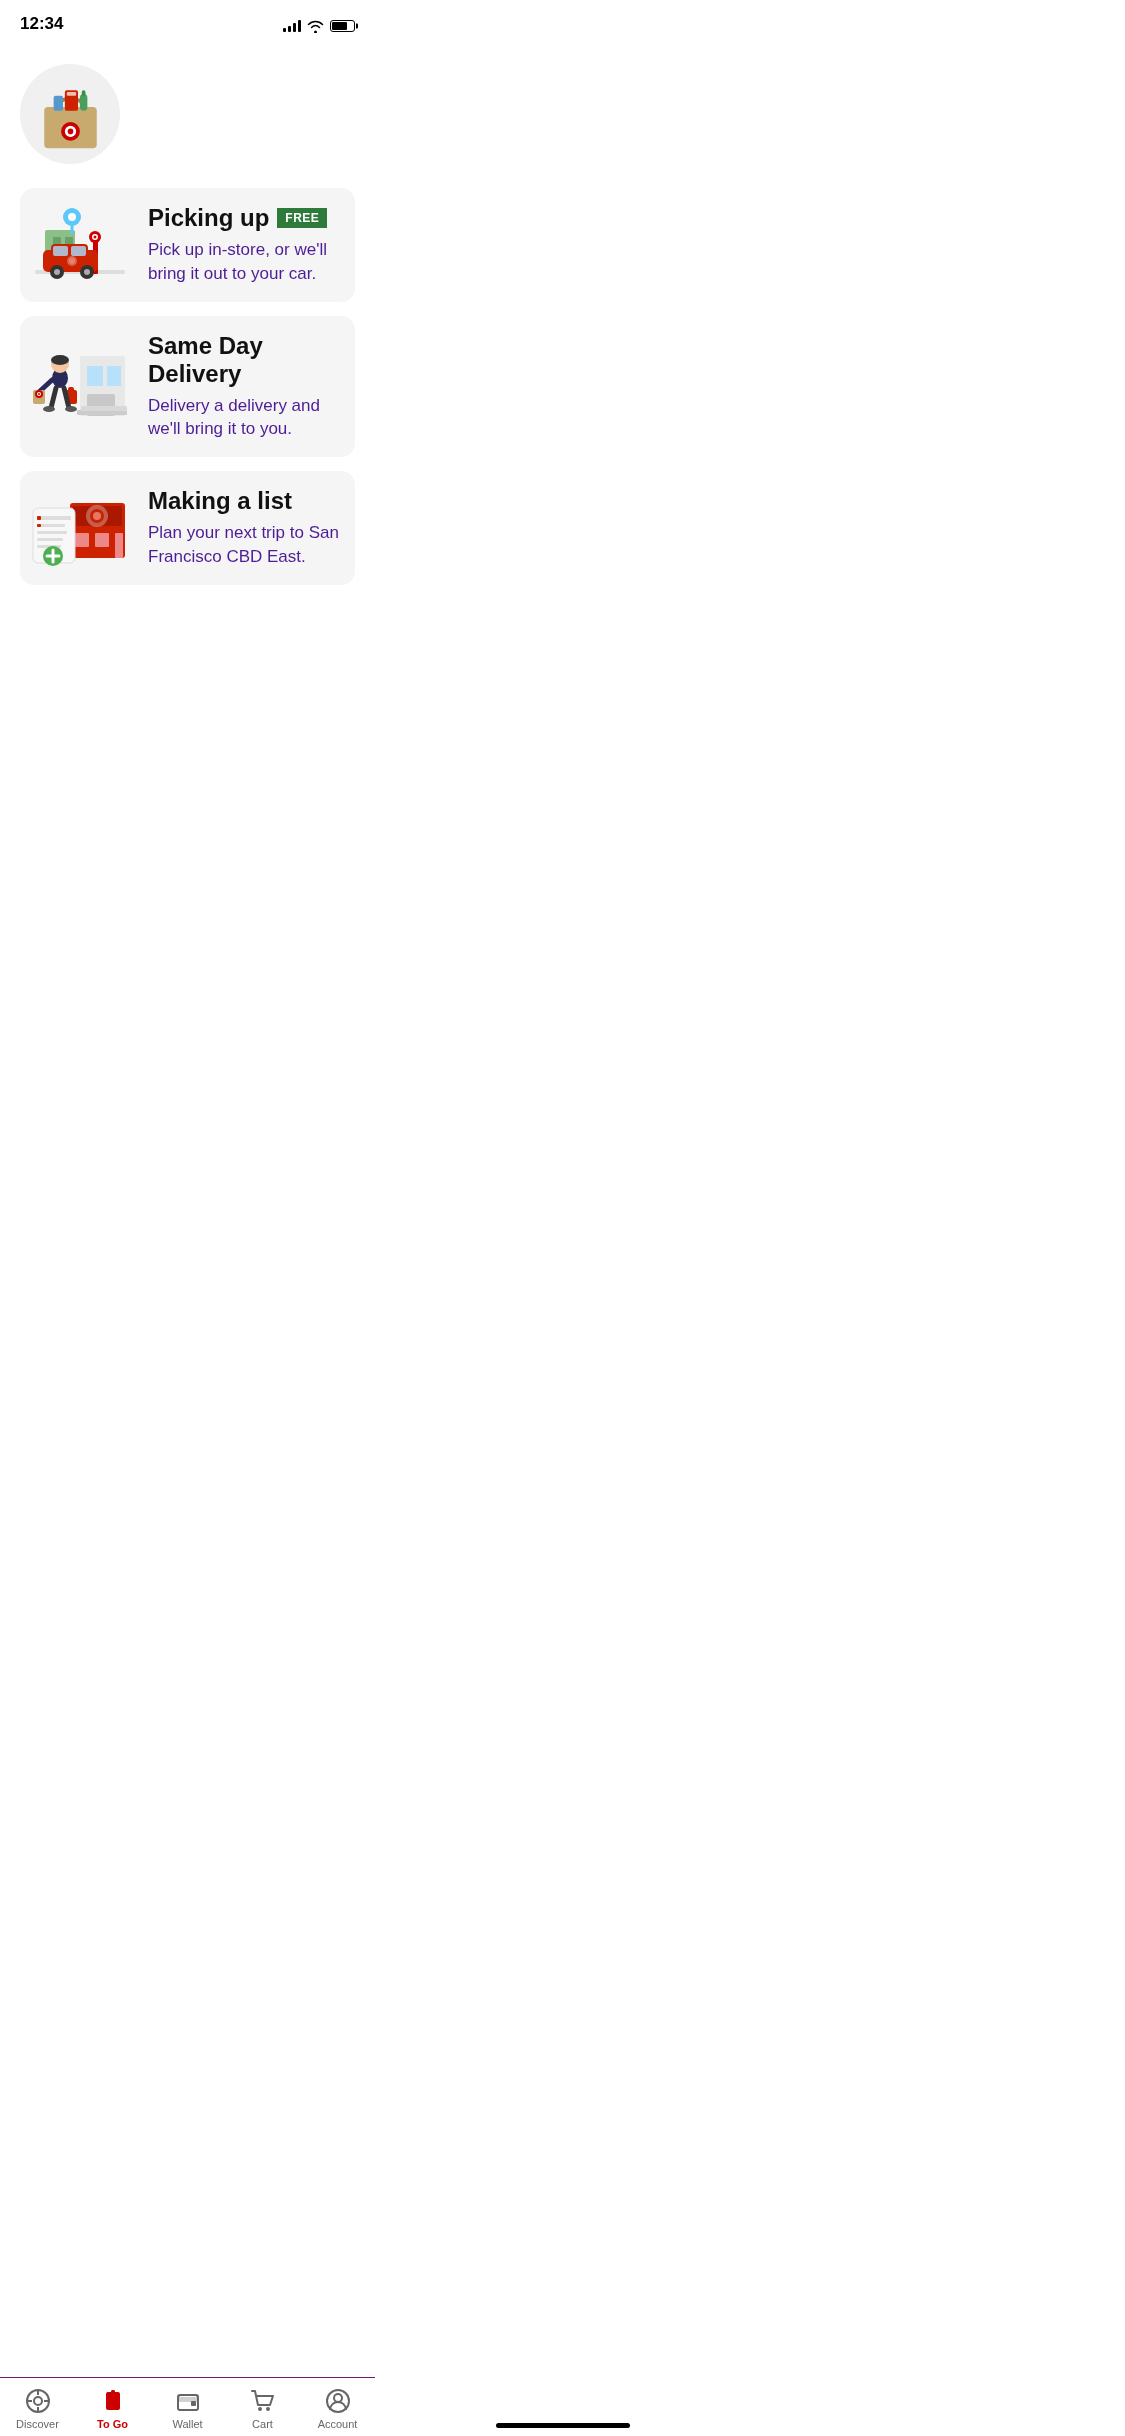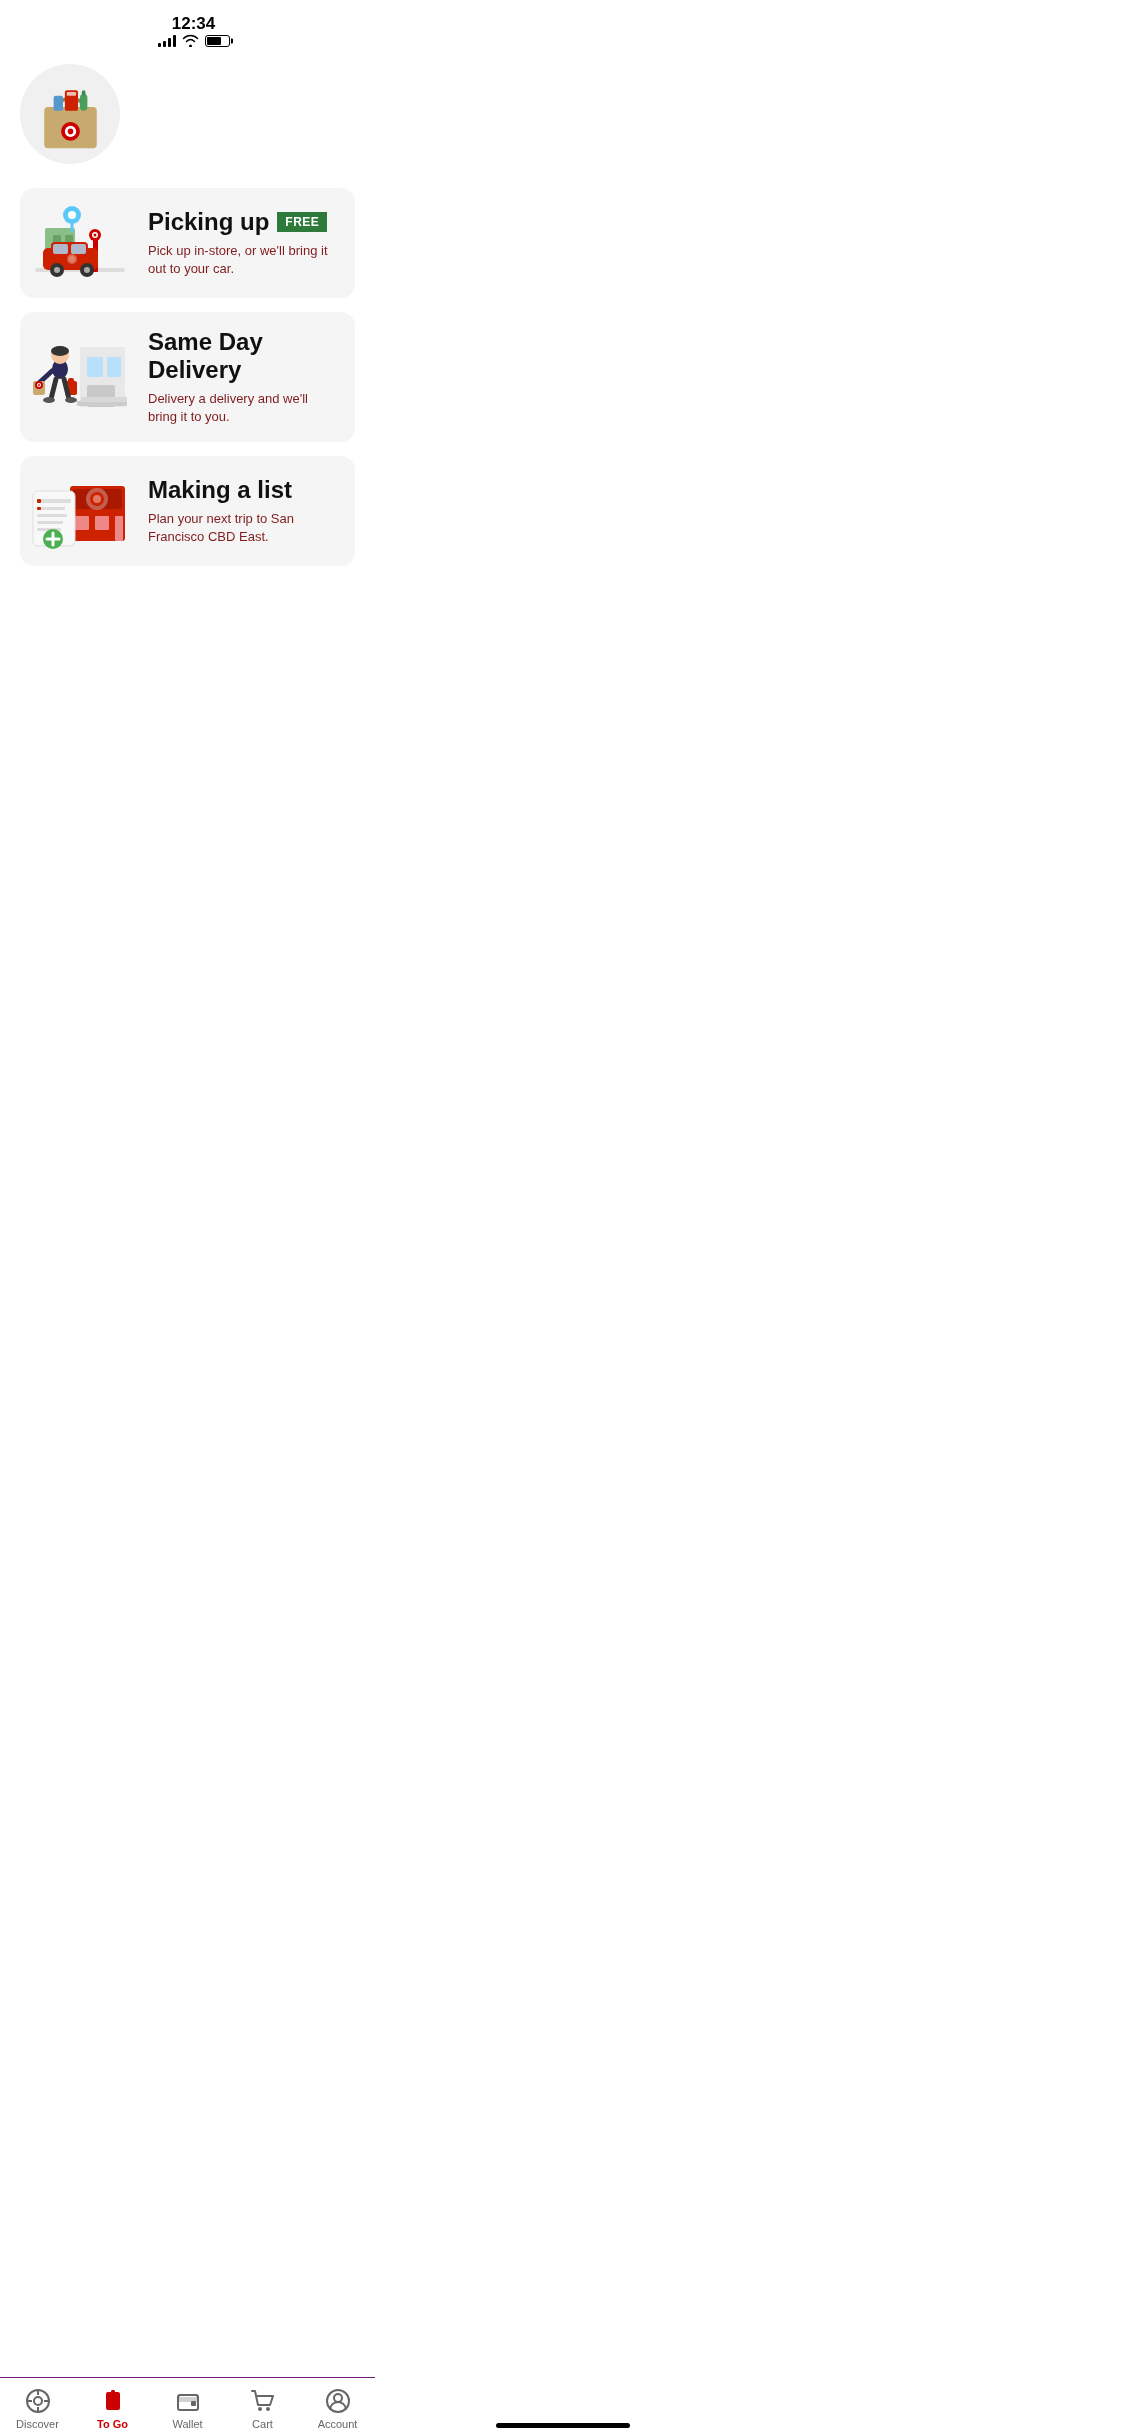--- a/index.html
+++ b/index.html
@@ -11,24 +11,22 @@
       background: #ffffff;
       font-family: -apple-system, BlinkMacSystemFont, 'Helvetica Neue', Helvetica, Arial, sans-serif;
       overflow-x: hidden;
       position: relative;
     }
 
     
     .status-bar {
       display: flex;
       justify-content: space-between;
-      align-items: center;
-      padding: 14px 20px 6px 32px;
+      padding: 14px 20px 6px 20px;
       height: 44px;
-      flex-direction: column;
     }
 
     .status-time {
       font-size: 17px;
       font-weight: 600;
       color: #000;
     }
 
     .status-icons {
       display: flex;
@@ -169,22 +167,22 @@
       background: #2d7a3a;
       color: #fff;
       font-size: 12px;
       font-weight: 700;
       padding: 3px 8px;
       border-radius: 0;
       letter-spacing: 0.5px;
     }
 
     .card-desc {
-      font-size: 13px;
-      color: #7f1d1d;
+      font-size: 17px;
+      color: #4c1d95;
       line-height: 1.4;
     }
 
     
     .bottom-nav {
       position: fixed;
       bottom: 0;
       left: 0;
       width: 375px;
       background: #fff;

